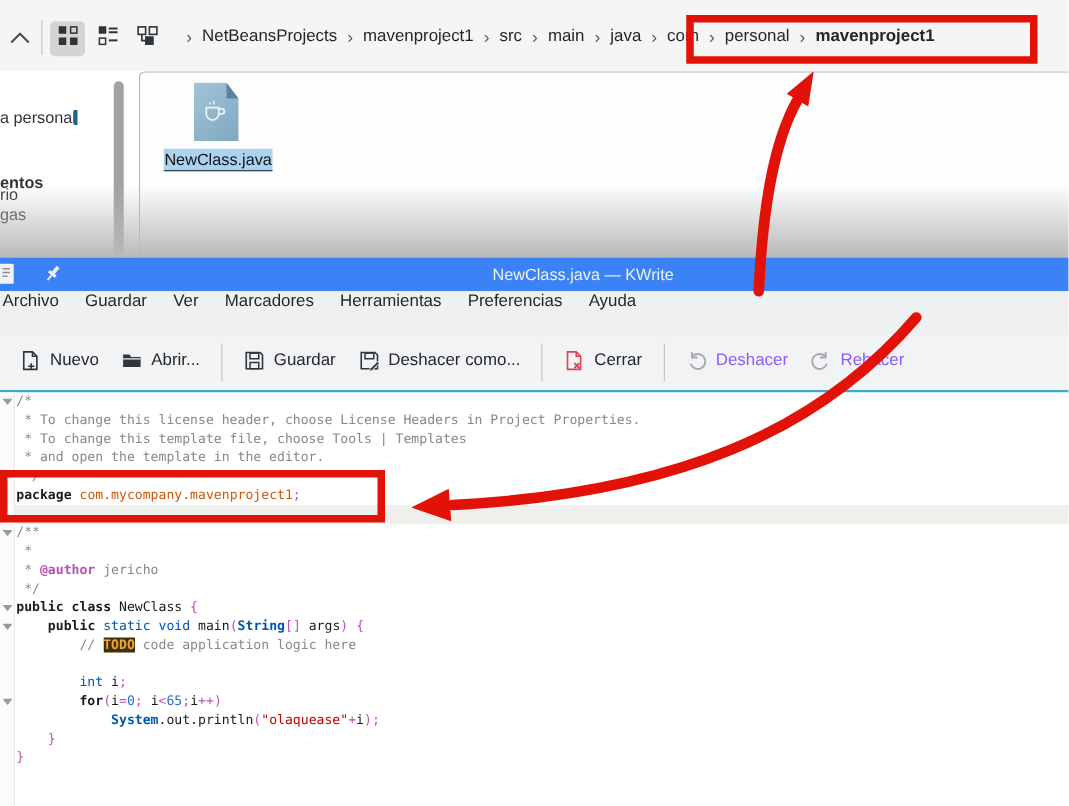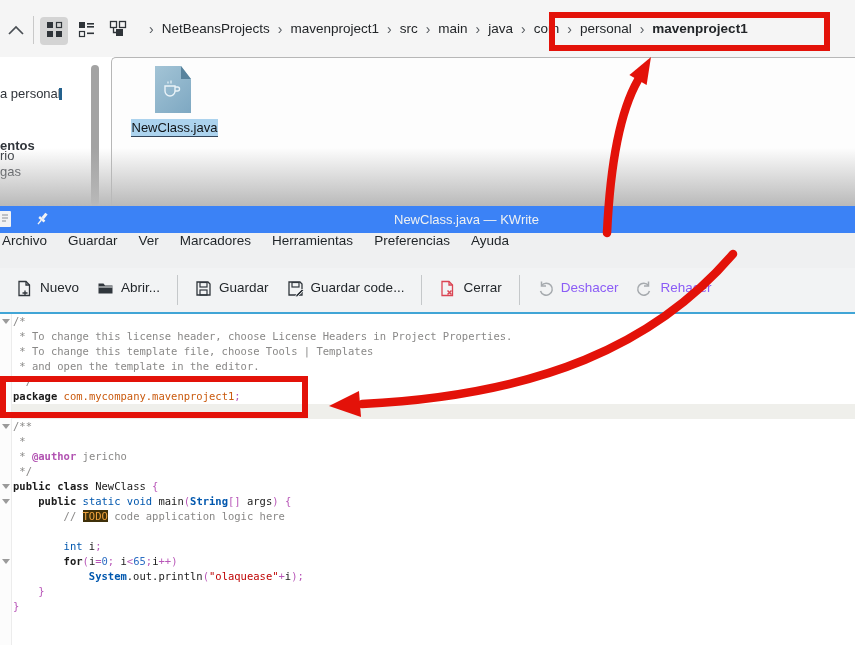--- a/index.html
+++ b/index.html
@@ -56,21 +56,21 @@
   .iconborder{position:absolute;left:0;top:0;width:11px;height:331px;background:#fcfcfc;border-right:1px solid #ececec;}
   .fold{position:absolute;left:2px;width:0;height:0;border-left:4px solid transparent;
     border-right:4px solid transparent;border-top:5px solid #9a9a9a;}
   .curline{position:absolute;left:0;top:90px;width:855px;height:15px;background:#efefeb;}
   .code{position:absolute;left:13px;top:0;font-family:"DejaVu Sans Mono",monospace;
     font-size:10.5px;line-height:15px;white-space:pre;color:#1b1b1b;}
   .code .line{height:15px;}
   .cm{color:#898887}.kw{font-weight:bold;color:#1b1b1b}.ty{color:#0057ae}
   .tyb{color:#0057ae;font-weight:bold}.pkg{color:#ca5a0e}.sym{color:#b857b8}
   .num{color:#2d6fc3}.str{color:#bf0303}.ann{color:#b253b2;font-weight:bold}
-  .todo{background:#3f3009;color:#f0a23c;font-weight:normal;}
+  .todo{background:#3f3009;color:#f0a23c;font-weight:bold;}
 
   
   .redbox{position:absolute;border:6px solid #e31209;}
   .redbox.crumb-box{left:549px;top:12px;width:269px;height:27px;}
   .redbox.pkg-box{left:0px;top:376px;width:296px;height:30px;}
   .annot-svg{position:absolute;left:0;top:0;width:855px;height:645px;pointer-events:none;}
 </style>
 </head>
 <body>
 
@@ -212,21 +212,21 @@
             <rect x="5" y="10" width="7" height="5" fill="none" stroke="#30363c" stroke-width="1.2"></rect>
           </svg></span>
         <span>Guardar</span>
       </div>
       <div class="tb-btn">
         <span><svg width="17" height="17" viewBox="0 0 17 17">
             <path d="M2 2 h11 l2 2 v11 H2 z" fill="none" stroke="#30363c" stroke-width="1.3"></path>
             <rect x="5" y="2.5" width="7" height="4.5" fill="none" stroke="#30363c" stroke-width="1.2"></rect>
             <path d="M9 15 l6 -6 1.5 1.5 -6 6 -2.2 0.7 z" fill="#30363c" stroke="#f2f3f4" stroke-width="0.8"></path>
           </svg></span>
-        <span>Guardar code...</span>
+        <span>Deshacer como...</span>
       </div>
       <div class="tb-sep"></div>
       <div class="tb-btn">
         <span><svg width="17" height="17" viewBox="0 0 17 17">
             <path d="M3 1.5 h7 l3.5 3.5 V15.5 H3 z" fill="none" stroke="#da4453" stroke-width="1.3"></path>
             <path d="M10 1.5 V5 h3.5" fill="none" stroke="#da4453" stroke-width="1.3"></path>
             <path d="M8.5 10.5 l4 4 M12.5 10.5 l-4 4" stroke="#da4453" stroke-width="1.5"></path>
           </svg></span>
         <span>Cerrar</span>
       </div>

